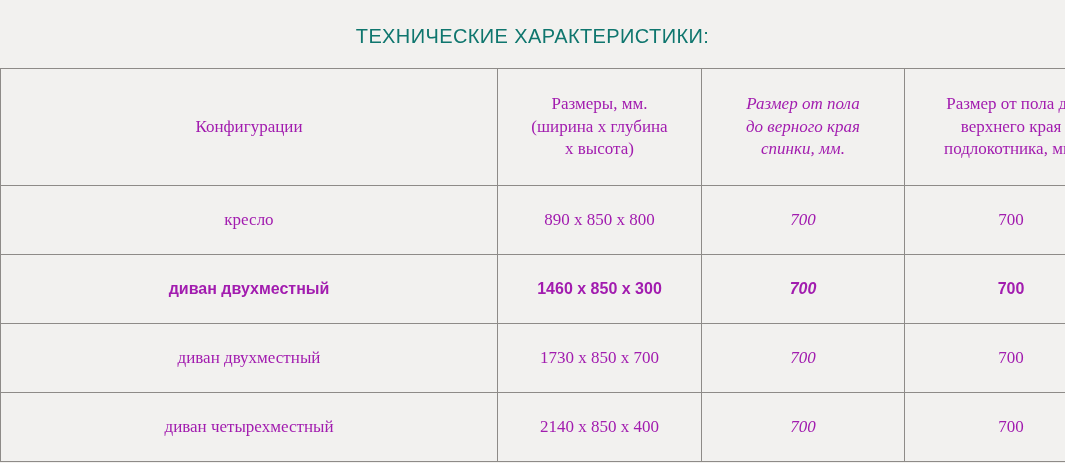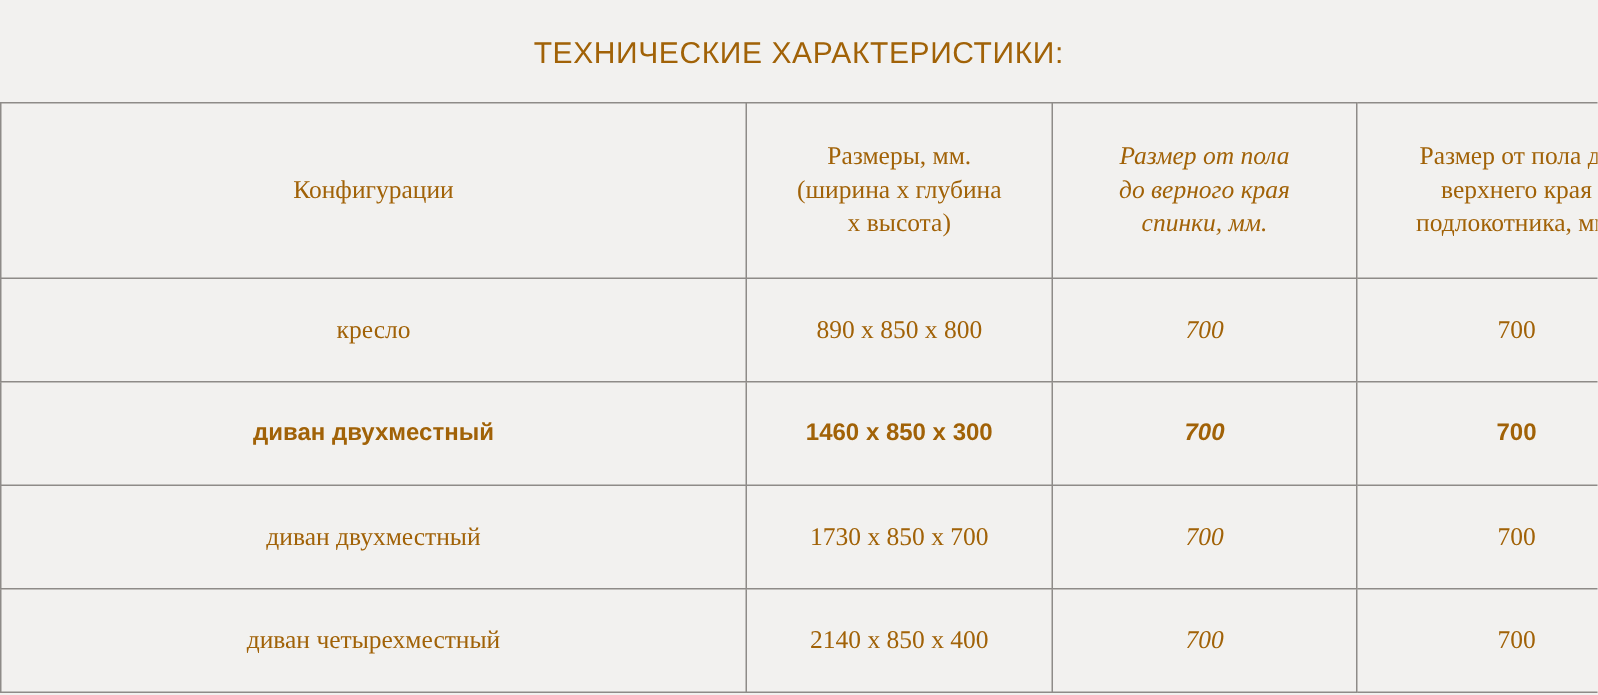--- a/index.html
+++ b/index.html
@@ -18,38 +18,38 @@
     position: relative;
     width: 1065px;
     height: 463px;
     box-sizing: border-box;
   }
   .title {
     text-align: center;
     font-family: "Liberation Sans", sans-serif;
     font-size: 20px;
     letter-spacing: 0.4px;
-    color: #a16207;
+    color: #0f766e;
     padding-top: 25px;
     padding-bottom: 20px;
   }
   table.spec {
     border-collapse: collapse;
     width: 1003px;
     margin: 0 auto;
     table-layout: fixed;
     background: #f2f1ef;
   }
   table.spec td, table.spec th {
     border: 1px solid #8e8b88;
     text-align: center;
     vertical-align: middle;
     font-family: "Liberation Serif", serif;
     font-size: 17px;
-    color: #a16207;
+    color: #a21caf;
     padding: 10px 6px;
     line-height: 1.33;
     font-weight: normal;
   }
   table.spec thead th {
     height: 96px;
     font-size: 17px;
   }
   table.spec tbody td {
     height: 48px;

